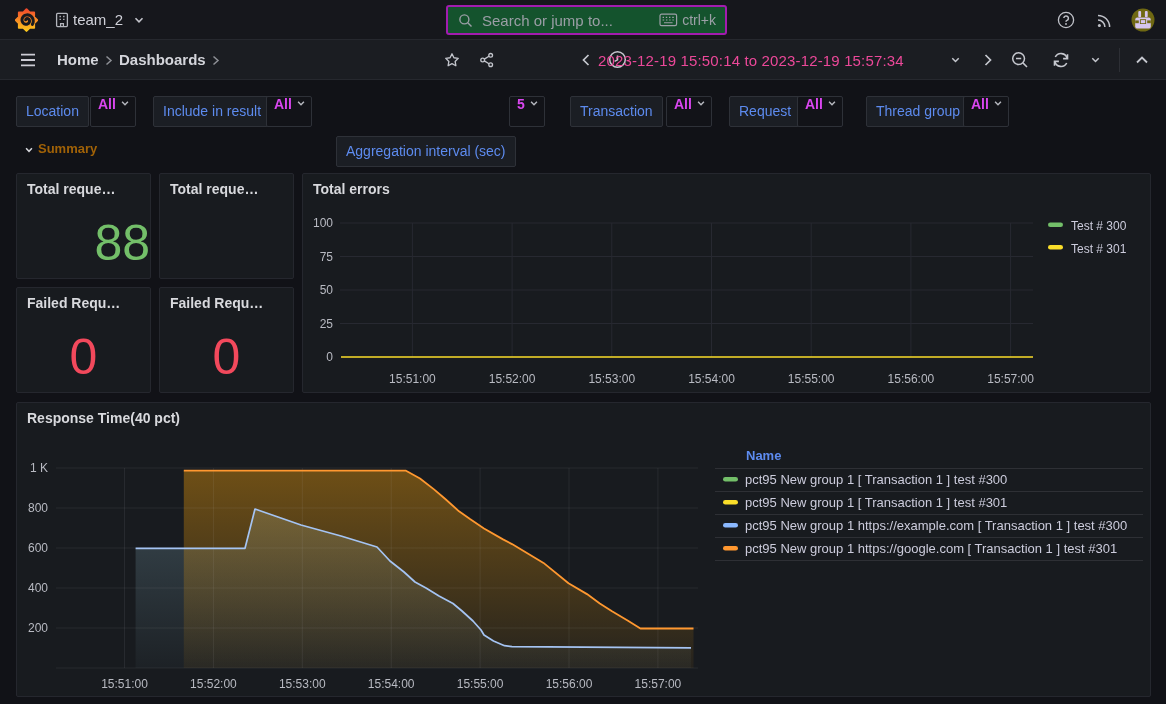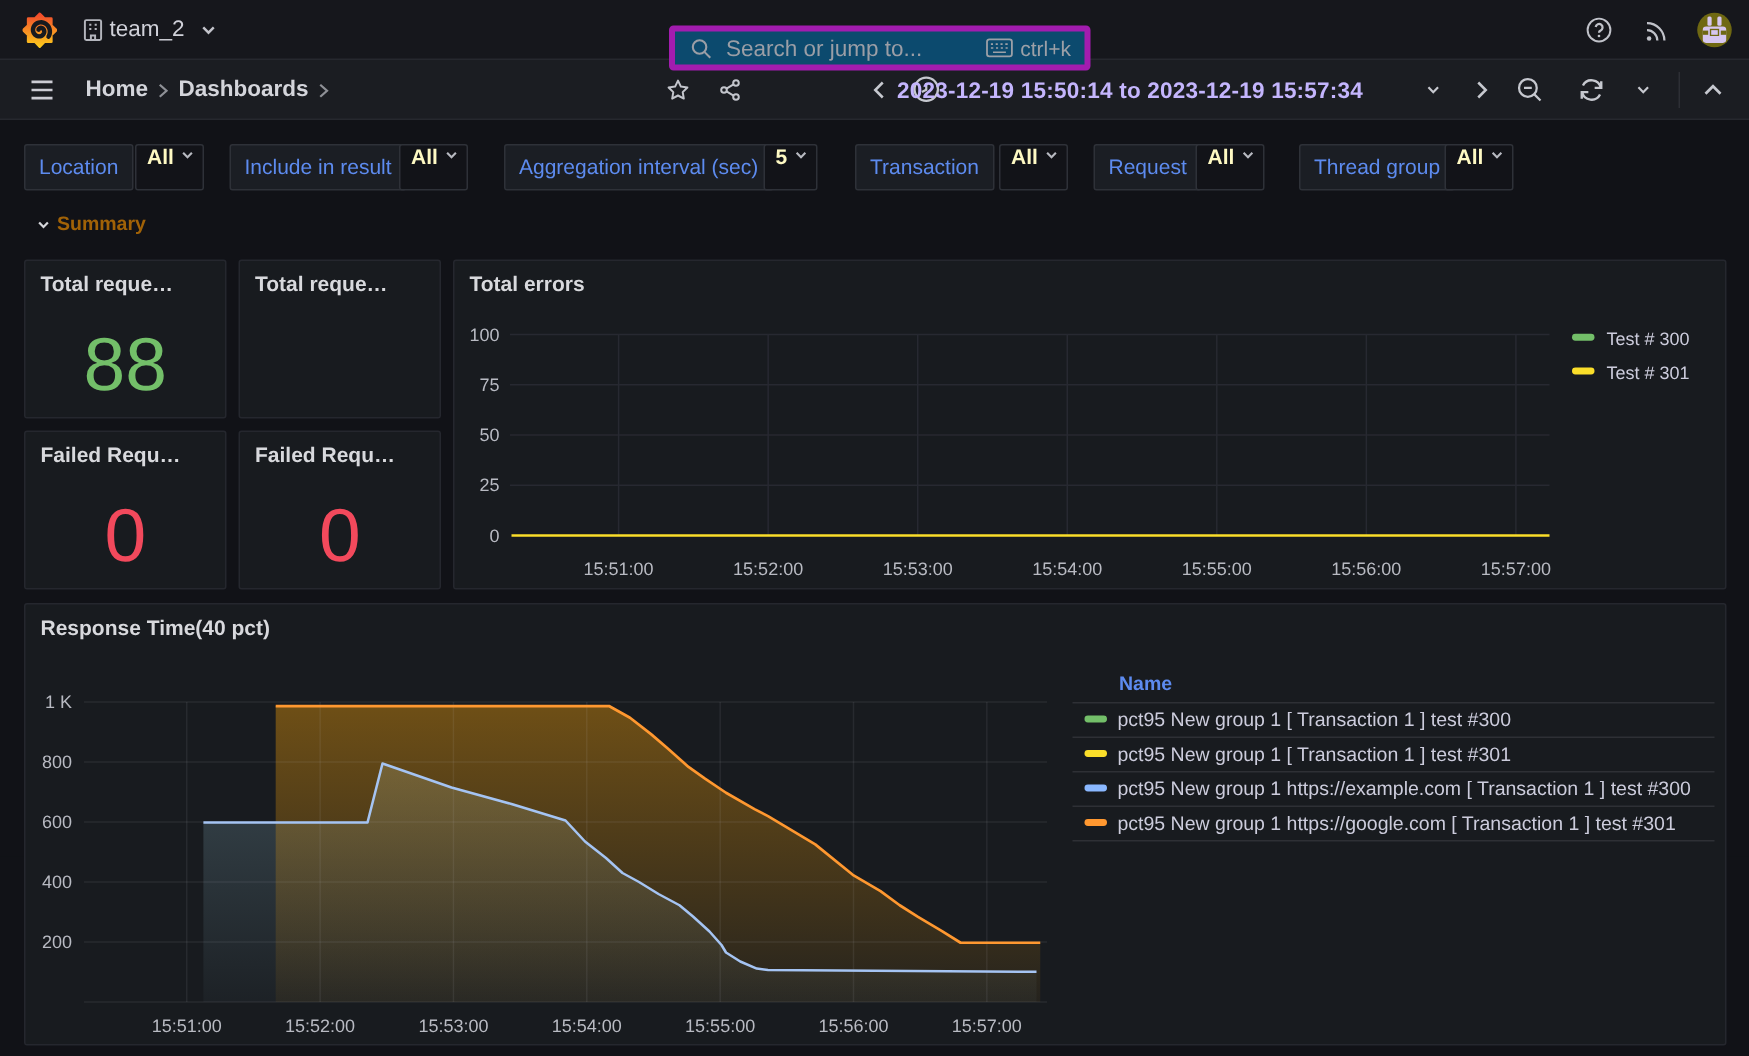--- a/index.html
+++ b/index.html
@@ -4,27 +4,27 @@
 <style>
   * { margin:0; padding:0; box-sizing:border-box; }
   html,body { width:1166px; height:704px; background:#111217; overflow:hidden; }
   body { font-family:"Liberation Sans", sans-serif; color:#ccccdc; }
   .abs { position:absolute; }
   #root { position:relative; width:1166px; height:571px; background:#111217; }
   
   #row1 { left:0; top:0; width:1166px; height:40px; background:#16171c; border-bottom:1px solid #26282e; }
   #row2 { left:0; top:40px; width:1166px; height:40px; background:#1b1d22; border-bottom:1px solid #26282e; }
   .navtext { font-size:15px; color:#d0d1d9; }
-  #search { left:446px; top:5px; width:281px; height:30px; background:#0c4a6e; border:4px solid #a21caf; border-radius:3px; display:flex; align-items:center;margin-top:12px; }
+  #search { left:446px; top:5px; width:281px; height:30px; background:#14532d; border:2px solid #a21caf; border-radius:3px; display:flex; align-items:center; }
   .crumb-b { font-weight:700; font-size:15px; color:#d4d5db; }
   .crumb-g { font-weight:400; font-size:15px; color:#a9abb5; }
   .icongrey { color:#a9abb3; }
   
   .flabel { position:absolute; top:96px; height:31px; line-height:29px; background:#1b1e24; border:1px solid #2e3138; border-radius:2px; color:#5d8bef; font-size:14px; font-weight:400; padding:0 9px; white-space:nowrap; }
-  .fval { position:absolute; top:96px; height:31px; background:#121318; border:1px solid #2e3138; border-radius:2px; color:#fef9c3; font-size:14px; font-weight:700; padding:0 5px 16px 7px; white-space:nowrap; display:flex; align-items:center; }
+  .fval { position:absolute; top:96px; height:31px; background:#121318; border:1px solid #2e3138; border-radius:2px; color:#d946ef; font-size:14px; font-weight:700; padding:0 5px 16px 7px; white-space:nowrap; display:flex; align-items:center; }
   .fval svg { margin-left:4px; }
   
   .panel { position:absolute; background:#181b1f; border:1px solid #25272e; border-radius:2px; }
   .ptitle { position:absolute; left:10px; top:7px; font-size:14px; font-weight:700; color:#d8d9dd; }
   .statnum { position:absolute; left:0; width:100%; text-align:center; font-weight:500; font-size:50px; }
   .green { color:#73bf69; }
   .red { color:#f2495c; }
 </style>
 </head>
 <body>
@@ -110,21 +110,21 @@
       <path d="M8 10.6 L15 6.4 M8 13.4 L15 17.6"></path>
     </svg>
 
   <svg class="abs" style="left:580px;top:53px" width="12" height="14" viewBox="0 0 12 14" fill="none" stroke="#c6c8cf" stroke-width="1.7">
       <path d="M8.5 2 L3.5 7 L8.5 12"></path>
     </svg>
   <svg class="abs" style="left:608px;top:50px" width="19" height="19" viewBox="0 0 19 19" fill="none" stroke="#c6c8cf" stroke-width="1.5">
       <circle cx="9.5" cy="9.5" r="7.8"></circle>
       <path d="M9.5 5.4 V9.9 L6.6 11.4"></path>
     </svg>
-  <div class="abs" style="left:598px;top:52px;font-size:15px;font-weight:700;letter-spacing:0.15px;color:#c4b5fd;">2023-12-19 15:50:14 to 2023-12-19 15:57:34</div>
+  <div class="abs" style="left:598px;top:52px;font-size:15px;font-weight:400;letter-spacing:0.15px;color:#ec4899;">2023-12-19 15:50:14 to 2023-12-19 15:57:34</div>
   <svg class="abs" style="left:950px;top:56px" width="11" height="8" viewBox="0 0 12 8" fill="none" stroke="#c6c8cf" stroke-width="1.6">
       <path d="M2.5 2 L6 5.6 L9.5 2"></path>
     </svg>
   <svg class="abs" style="left:982px;top:53px" width="12" height="14" viewBox="0 0 12 14" fill="none" stroke="#c6c8cf" stroke-width="1.7">
       <path d="M3.5 2 L8.5 7 L3.5 12"></path>
     </svg>
   <svg class="abs" style="left:1011px;top:51px" width="18" height="18" viewBox="0 0 18 18" fill="none" stroke="#c6c8cf" stroke-width="1.5">
       <circle cx="7.6" cy="7.6" r="5.9"></circle>
       <path d="M5 7.6h5.2M11.9 11.9 L16 16"></path>
     </svg>
@@ -141,21 +141,21 @@
     </svg>
 
   <div class="flabel" style="left:16px;">Location</div>
   <div class="fval" style="left:90px;">All<svg width="10" height="7" viewBox="0 0 12 8" fill="none" stroke="#b7b9c0" stroke-width="1.7">
         <path d="M2.5 2 L6 5.6 L9.5 2"></path>
       </svg></div>
   <div class="flabel" style="left:153px;">Include in result</div>
   <div class="fval" style="left:266px;">All<svg width="10" height="7" viewBox="0 0 12 8" fill="none" stroke="#b7b9c0" stroke-width="1.7">
         <path d="M2.5 2 L6 5.6 L9.5 2"></path>
       </svg></div>
-  <div class="flabel" style="left:336px;">Aggregation interval (sec)</div>
+  <div class="flabel" style="left:336px;margin-top:40px;">Aggregation interval (sec)</div>
   <div class="fval" style="left:509px;">5<svg width="10" height="7" viewBox="0 0 12 8" fill="none" stroke="#b7b9c0" stroke-width="1.7">
         <path d="M2.5 2 L6 5.6 L9.5 2"></path>
       </svg></div>
   <div class="flabel" style="left:570px;">Transaction</div>
   <div class="fval" style="left:666px;">All<svg width="10" height="7" viewBox="0 0 12 8" fill="none" stroke="#b7b9c0" stroke-width="1.7">
         <path d="M2.5 2 L6 5.6 L9.5 2"></path>
       </svg></div>
   <div class="flabel" style="left:729px;">Request</div>
   <div class="fval" style="left:797px;">All<svg width="10" height="7" viewBox="0 0 12 8" fill="none" stroke="#b7b9c0" stroke-width="1.7">
         <path d="M2.5 2 L6 5.6 L9.5 2"></path>
@@ -165,21 +165,21 @@
         <path d="M2.5 2 L6 5.6 L9.5 2"></path>
       </svg></div>
 
   <svg class="abs" style="left:24px;top:146px" width="10" height="8" viewBox="0 0 12 8" fill="none" stroke="#d6d7dc" stroke-width="1.8">
       <path d="M2.5 2 L6 5.6 L9.5 2"></path>
     </svg>
   <div class="abs" style="left:38px;top:141px;font-size:13px;font-weight:700;color:#a16207;">Summary</div>
 
   <div class="panel" style="left:16px;top:173px;width:135px;height:106px;">
     <div class="ptitle">Total reque…</div>
-    <div class="statnum green" style="top:40px;">88</div>
+    <div class="statnum green" style="top:40px;text-align:right;">88</div>
   </div>
   <div class="panel" style="left:159px;top:173px;width:135px;height:106px;">
     <div class="ptitle">Total reque…</div>
   </div>
   <div class="panel" style="left:16px;top:287px;width:135px;height:106px;">
     <div class="ptitle">Failed Requ…</div>
     <div class="statnum red" style="top:40px;">0</div>
   </div>
   <div class="panel" style="left:159px;top:287px;width:135px;height:106px;">
     <div class="ptitle">Failed Requ…</div>

